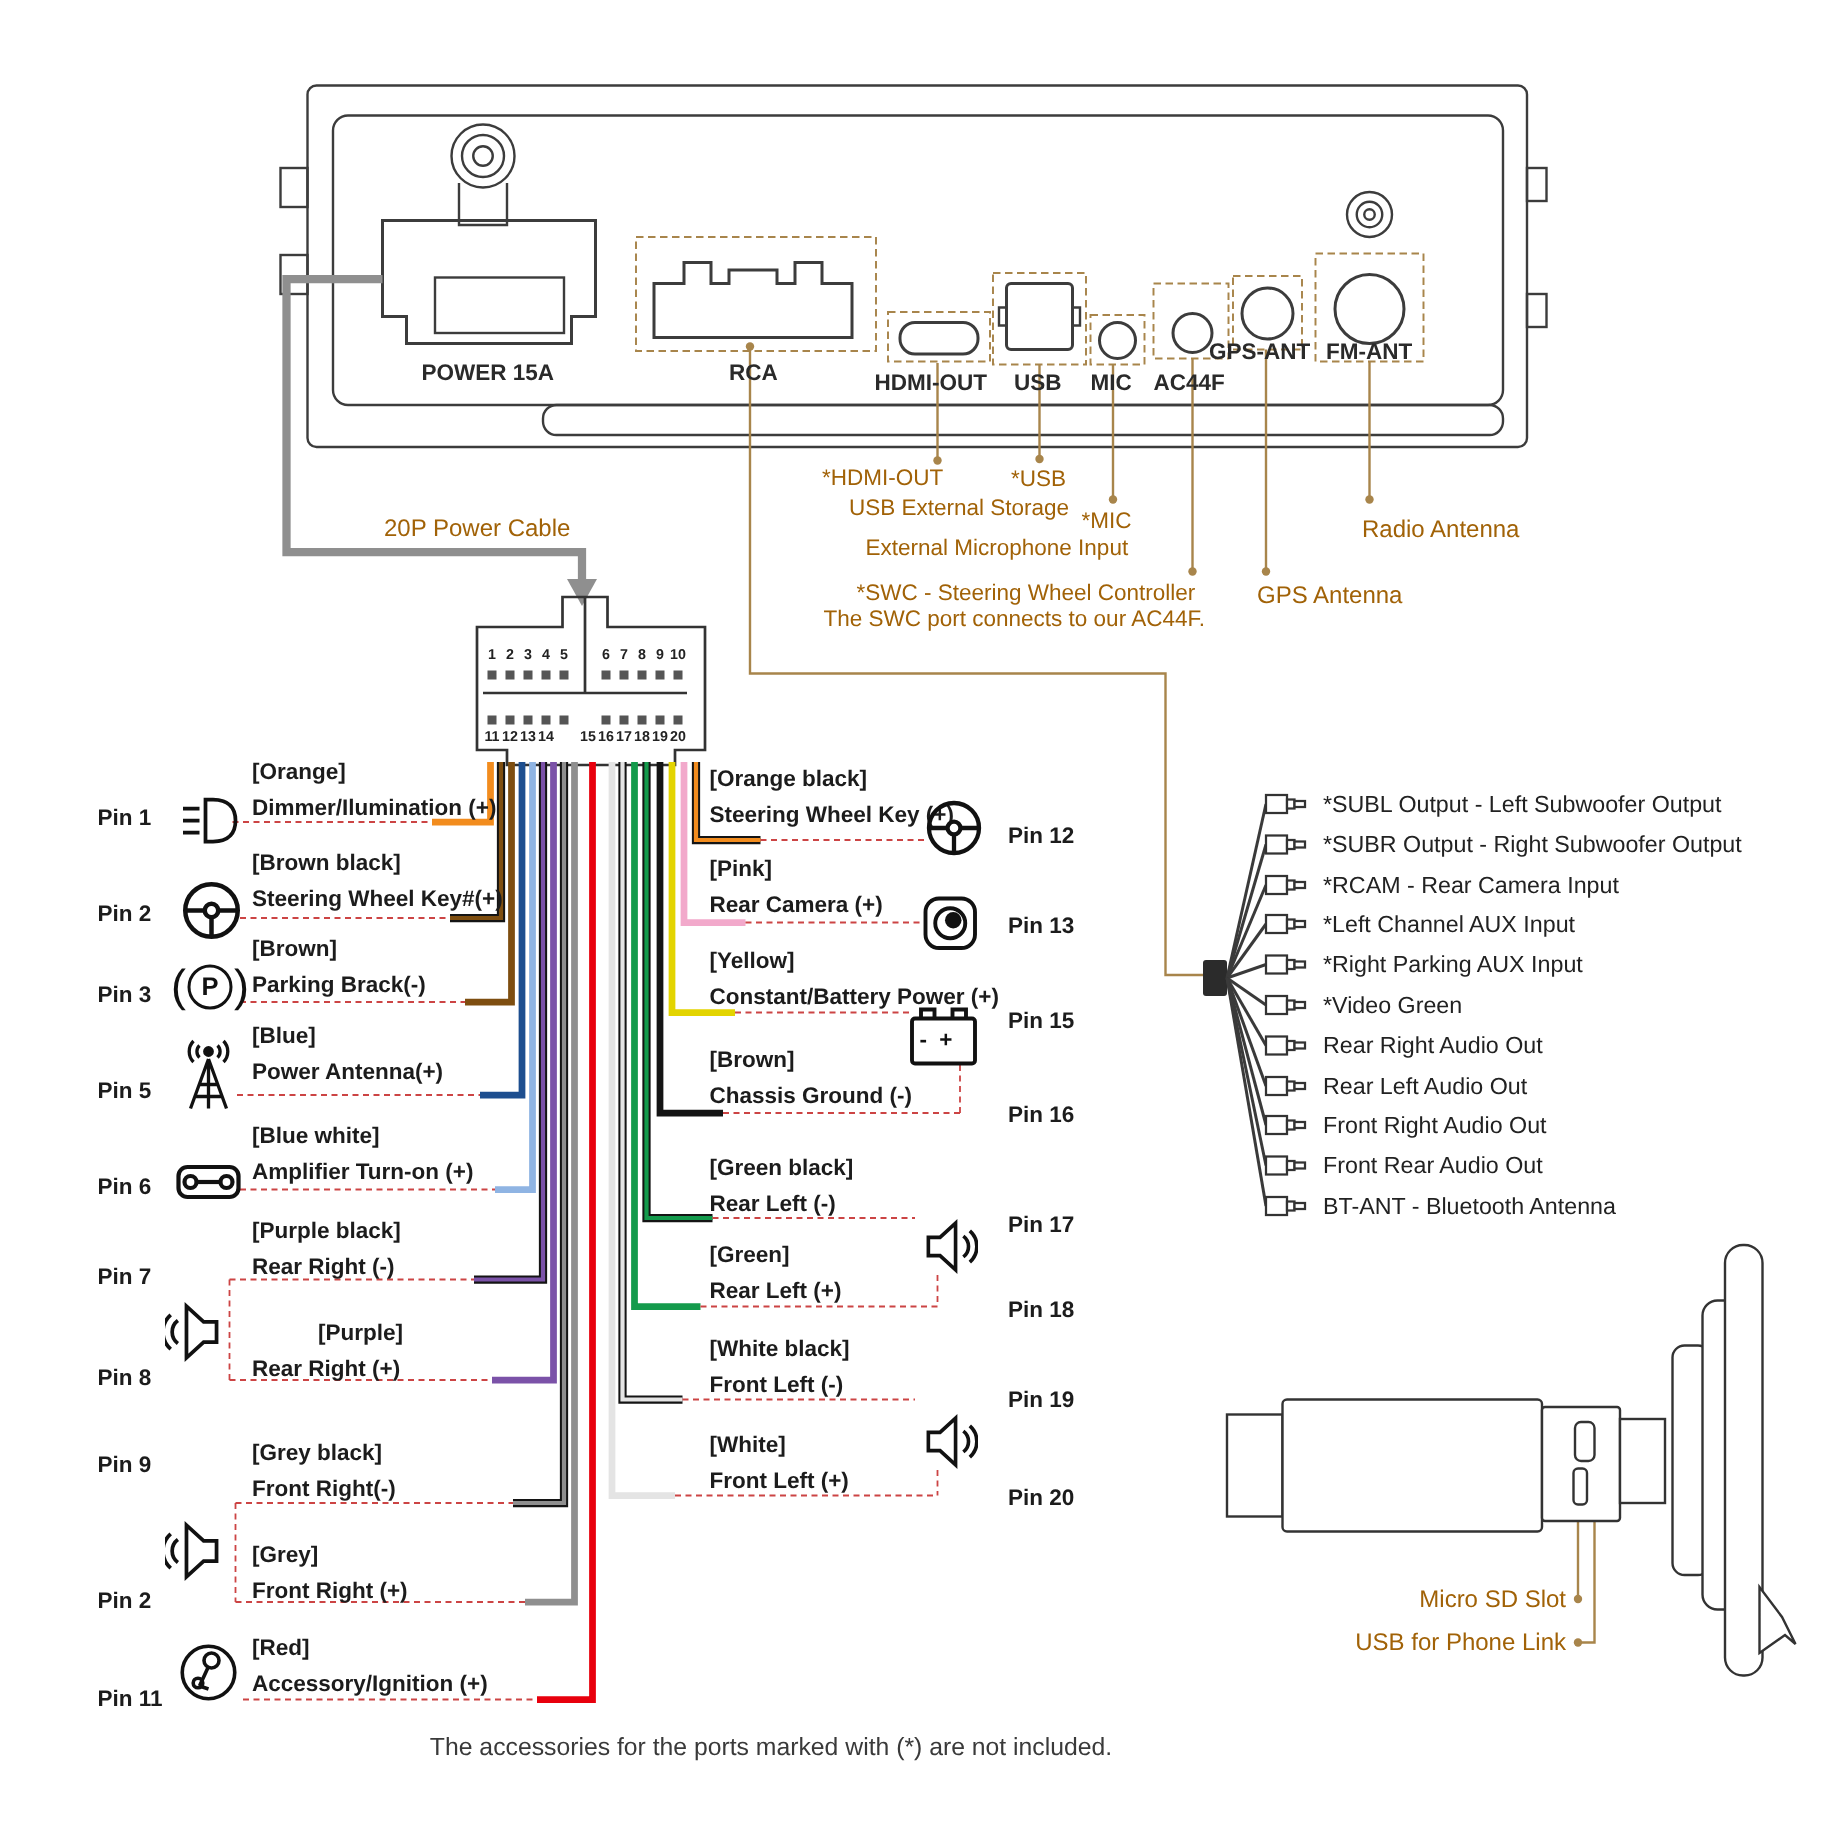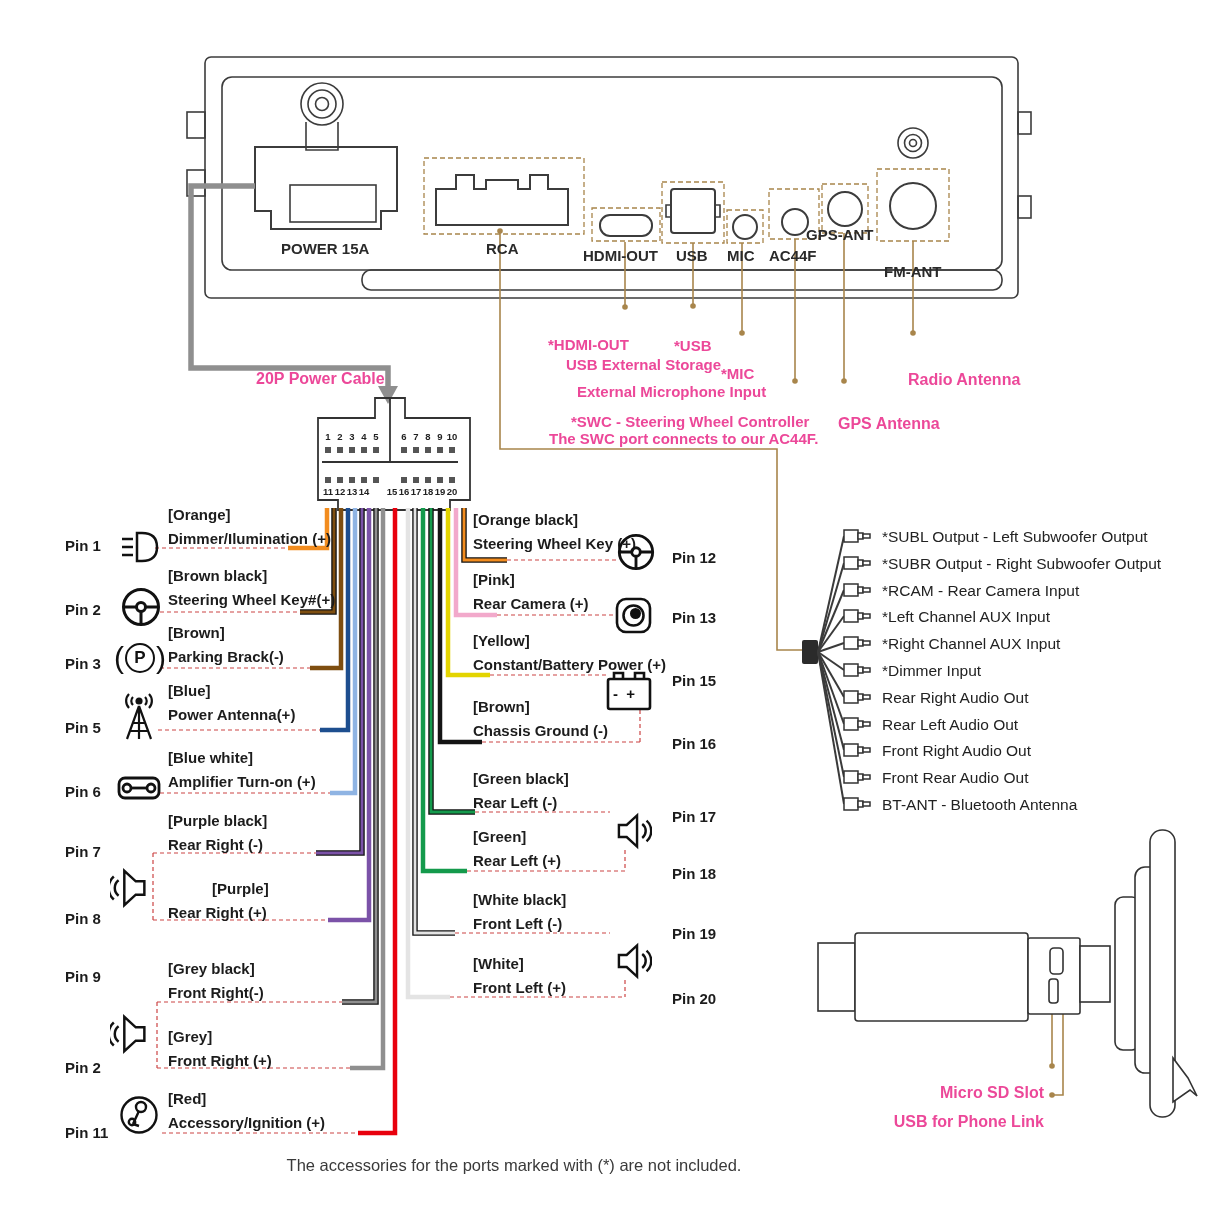--- a/index.html
+++ b/index.html
@@ -3,21 +3,21 @@
 <meta charset="utf-8">
 <style>
   html,body{margin:0;padding:0;background:#fff;}
   .stage{position:relative;width:1214px;height:1214px;background:#fff;overflow:hidden;
          font-family:"Liberation Sans","DejaVu Sans",sans-serif;color:#1c1c1c;}
   svg.lines{position:absolute;left:0;top:0;}
   .t{position:absolute;white-space:nowrap;font-size:15px;line-height:1.15;}
   .b{font-weight:700;}
   .port{font-weight:600;color:#2a2a2a;font-size:15px;}
   .big{font-size:16px;}
-  .ann{color:#ec4899;font-weight:700;margin-top:26px;}
+  .ann{color:#a16207;font-weight:400;}
   .rca-t{font-size:15.5px;color:#222;font-weight:500;}
   .num{position:absolute;width:12px;text-align:center;font-size:9.5px;font-weight:700;color:#222;}
   .icon{position:absolute;}
   .icon svg{display:block;}
   .parking{display:flex;align-items:center;gap:1px;font-weight:700;color:#111;}
   .parking .paren{font-size:30px;font-weight:400;line-height:1;}
   .parking .pc{width:26px;height:26px;border:2.5px solid #111;border-radius:50%;
                display:flex;align-items:center;justify-content:center;font-size:17px;}
   .batt-txt{position:absolute;font-size:15px;font-weight:700;color:#111;letter-spacing:2px;}
   .foot{position:absolute;left:0;top:1156px;width:1028px;text-align:center;
@@ -269,21 +269,21 @@
   </g>
 </svg>
 
 <span class="t port" style="left:281px;top:240px;">POWER 15A</span>
 <span class="t port" style="left:486px;top:240px;">RCA</span>
 <span class="t port" style="left:583px;top:247px;">HDMI-OUT</span>
 <span class="t port" style="left:676px;top:247px;">USB</span>
 <span class="t port" style="left:727px;top:247px;">MIC</span>
 <span class="t port" style="left:769px;top:247px;">AC44F</span>
 <span class="t port" style="left:806px;top:226px;">GPS-ANT</span>
-<span class="t port" style="left:884px;top:226px;margin-top:37px;">FM-ANT</span>
+<span class="t port" style="left:884px;top:226px;">FM-ANT</span>
 
 <span class="t ann big" style="left:256px;top:344px;">20P Power Cable</span>
 <span class="t ann" style="left:548px;top:310px;">*HDMI-OUT</span>
 <span class="t ann" style="left:566px;top:330px;">USB External Storage</span>
 <span class="t ann" style="left:674px;top:311px;">*USB</span>
 <span class="t ann" style="left:721px;top:339px;">*MIC</span>
 <span class="t ann" style="left:577px;top:357px;">External Microphone Input</span>
 <span class="t ann" style="left:571px;top:387px;">*SWC - Steering Wheel Controller</span>
 <span class="t ann" style="left:549px;top:404px;">The SWC port connects to our AC44F.</span>
 <span class="t ann big" style="left:838px;top:389px;">GPS Antenna</span>
@@ -464,22 +464,22 @@
   </svg>
 </span>
 <span class="t b" style="left:672px;top:990px;">Pin 20</span>
 <span class="t b" style="left:473px;top:955px;">[White]</span>
 <span class="t b" style="left:473px;top:979px;">Front Left (+)</span>
 
 <span class="t rca-t" style="left:882px;top:528px;">*SUBL Output - Left Subwoofer Output</span>
 <span class="t rca-t" style="left:882px;top:555px;">*SUBR Output - Right Subwoofer Output</span>
 <span class="t rca-t" style="left:882px;top:582px;">*RCAM - Rear Camera Input</span>
 <span class="t rca-t" style="left:882px;top:608px;">*Left Channel AUX Input</span>
-<span class="t rca-t" style="left:882px;top:635px;">*Right Channel AUX Input</span>
-<span class="t rca-t" style="left:882px;top:662px;">*Dimmer Input</span>
+<span class="t rca-t" style="left:882px;top:635px;">*Right Parking AUX Input</span>
+<span class="t rca-t" style="left:882px;top:662px;">*Video Green</span>
 <span class="t rca-t" style="left:882px;top:689px;">Rear Right Audio Out</span>
 <span class="t rca-t" style="left:882px;top:716px;">Rear Left Audio Out</span>
 <span class="t rca-t" style="left:882px;top:742px;">Front Right Audio Out</span>
 <span class="t rca-t" style="left:882px;top:769px;">Front Rear Audio Out</span>
 <span class="t rca-t" style="left:882px;top:796px;">BT-ANT - Bluetooth Antenna</span>
 
 <div class="foot">The accessories for the ports marked with (*) are not included.</div>
 
 </div>
 

